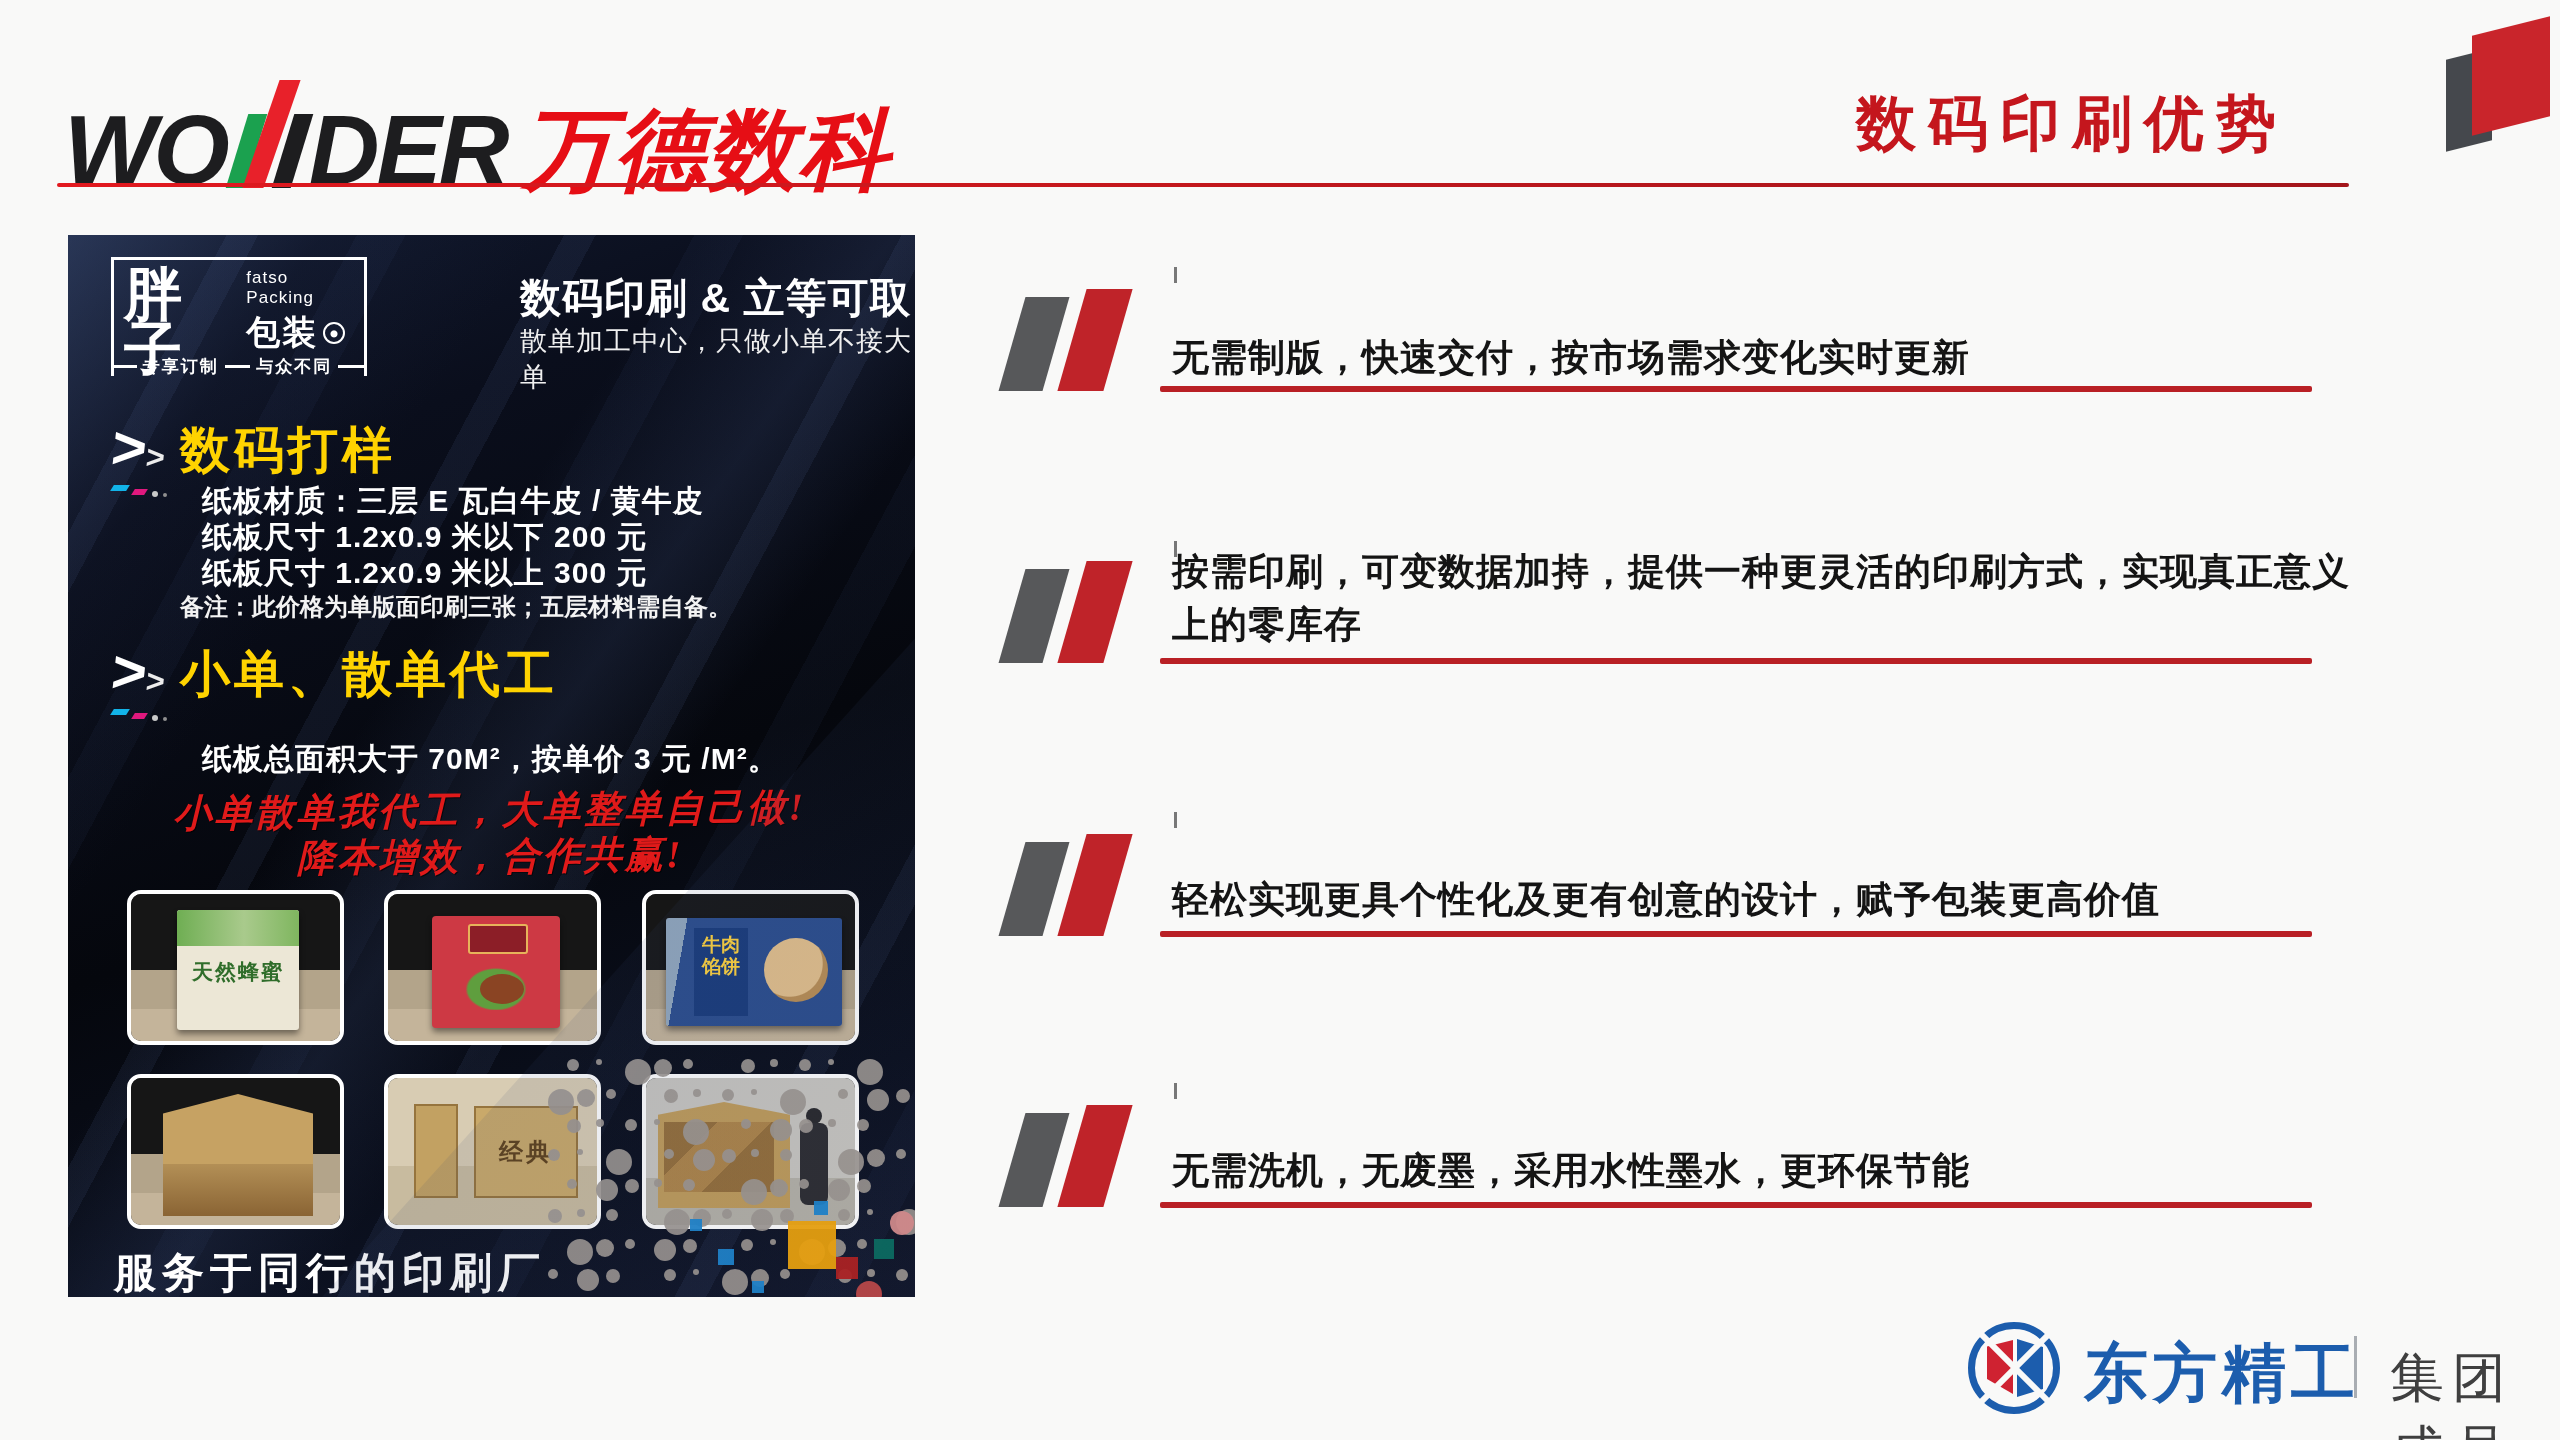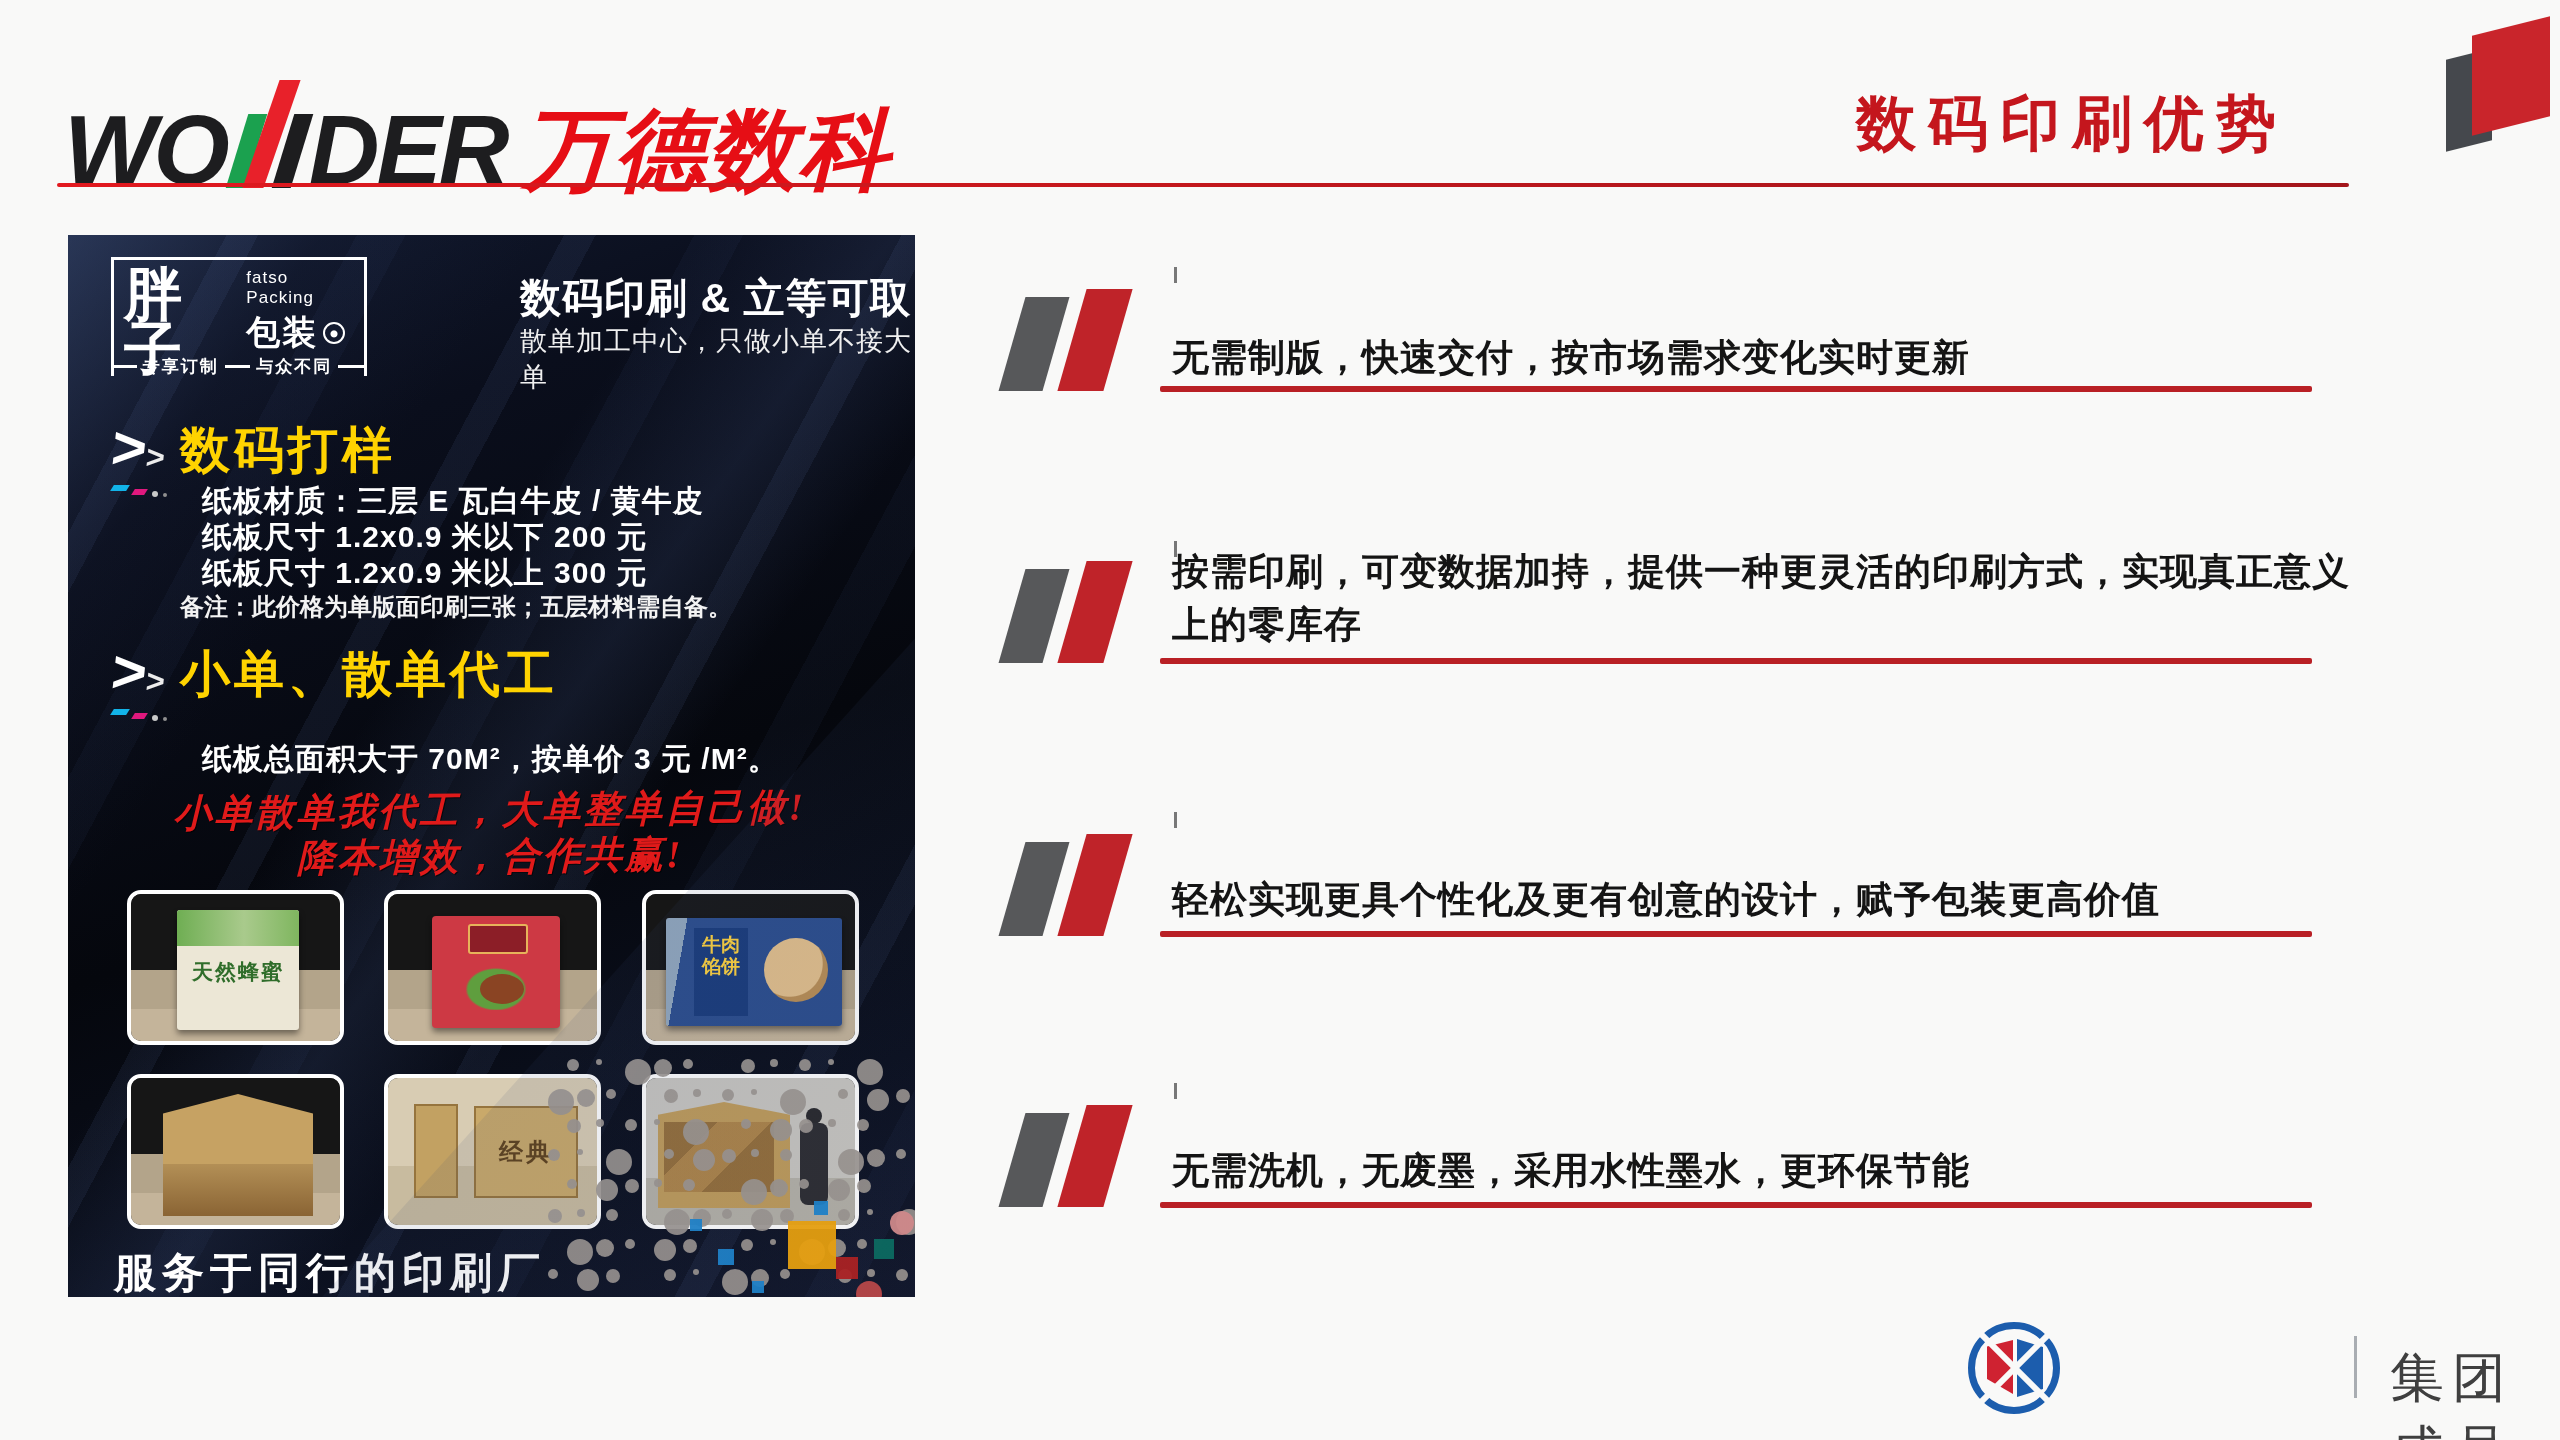--- a/index.html
+++ b/index.html
@@ -383,16 +383,17 @@
   </div>
   <div class="abs benefit-text b4">无需洗机，无废墨，采用水性墨水，更环保节能</div>
   <div class="abs benefit-underline u4"></div>
 
   <div class="abs f-ring">
     <span class="f-red"></span>
     <span class="f-blue"></span>
     <span class="f-cut1"></span>
     <span class="f-cut2"></span>
   </div>
+  <div class="abs f-name">东方精工</div>
   <div class="abs f-div"></div>
   <div class="abs f-member">集团成员</div>
 
 </div>
 
 </body></html>

